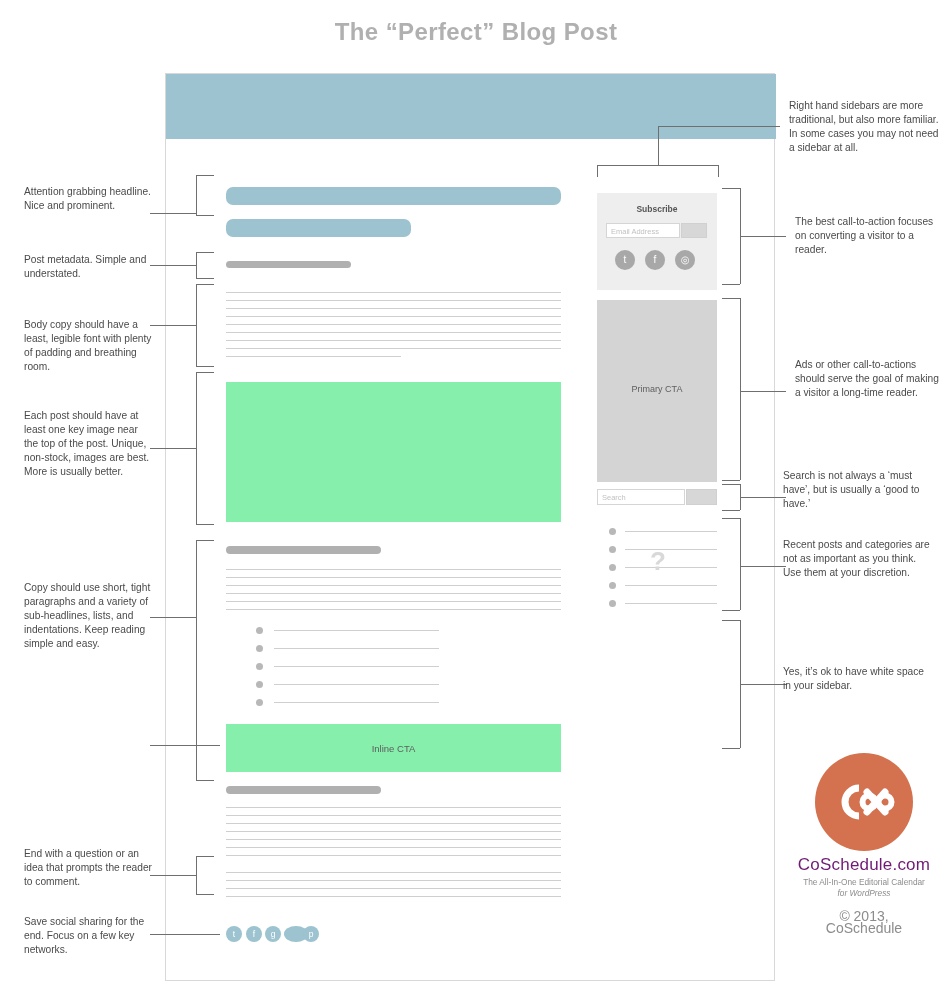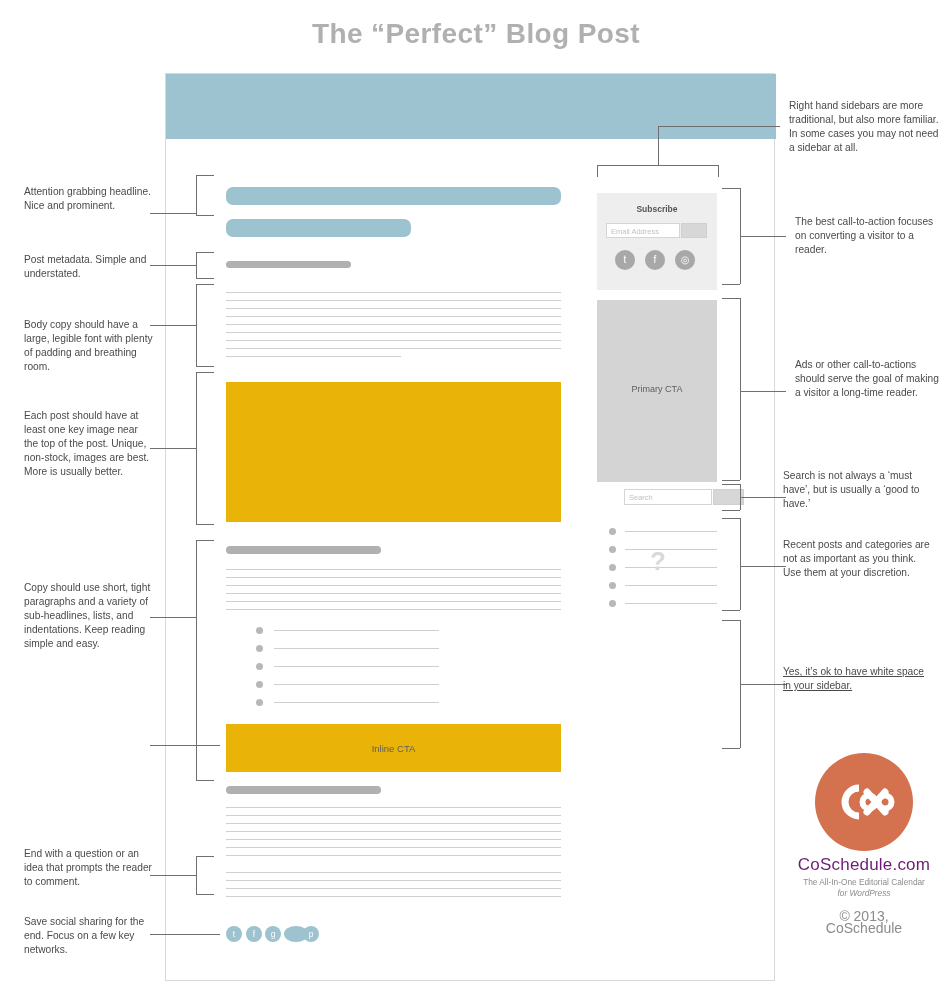--- a/index.html
+++ b/index.html
@@ -11,40 +11,40 @@
     color: #4a4a4a;
     position: relative;
     overflow: hidden;
   }
   .page { position:absolute; inset:0; }
 
   
   .main-title {
     position:absolute; left:0; top:18px; width:952px;
     text-align:center;
-    font-size:28px; font-weight:bold; letter-spacing:0.4px;
+    font-size:24px; font-weight:bold; letter-spacing:0.4px;
     color:#b0b0b0;
   }
 
   
   .wf-frame {
     position:absolute; left:165px; top:73px; width:610px; height:908px;
     border:1px solid #d8d8d8; background:#fff;
   }
   .wf-header {
     position:absolute; left:0; top:0; width:610px; height:65px;
     background:#9cc3cf;
   }
 
   
   .bar { position:absolute; border-radius:7px; }
   .bar-blue { background:#9cc3cf; }
   .bar-grey { background:#b0b0b0; }
   .line { position:absolute; height:1px; background:#cfcfcf; }
-  .imgblock { position:absolute; background:#eab308; }
+  .imgblock { position:absolute; background:#86efac; }
   .cta-label {
     position:absolute; width:100%; text-align:center;
     font-size:9.5px; color:#5e5e5e;
   }
 
   
   .bullet { position:absolute; width:7px; height:7px; border-radius:50%; background:#b8b8b8; }
 
   
   .sb-subscribe {
@@ -71,21 +71,21 @@
   }
   .sb-cta {
     position:absolute; left:597px; top:300px; width:120px; height:182px;
     background:#d4d4d4;
   }
   .sb-cta .lbl {
     position:absolute; top:84px; width:100%; text-align:center;
     font-size:9px; color:#5e5e5e;
   }
   .sb-search {
-    position:absolute; left:624px; top:489px; width:120px; height:27px;
+    position:absolute; left:597px; top:489px; width:120px; height:27px;
   }
 
   
   .qmark {
     position:absolute; left:640px; top:546px; width:36px;
     font-size:26px; color:#d9d9d9; text-align:center; font-weight:bold;
   }
 
   
   .social-small {
@@ -297,32 +297,32 @@
   <div class="conn conn-h" style="left:722px; top:610px; width:18px;"></div>
   <div class="conn conn-h" style="left:740px; top:566px; width:46px;"></div>
 
   <div class="conn conn-v" style="left:740px; top:620px; height:128px;"></div>
   <div class="conn conn-h" style="left:722px; top:620px; width:18px;"></div>
   <div class="conn conn-h" style="left:722px; top:748px; width:18px;"></div>
   <div class="conn conn-h" style="left:740px; top:684px; width:46px;"></div>
 
   <div class="anno anno-left" style="left:24px; top:185px;">Attention grabbing headline. Nice and prominent.</div>
   <div class="anno anno-left" style="left:24px; top:253px;">Post metadata. Simple and understated.</div>
-  <div class="anno anno-left" style="left:24px; top:318px;">Body copy should have a large, legible font with plenty of padding and breathing room.</div>
+  <div class="anno anno-left" style="left:24px; top:318px;">Body copy should have a least, legible font with plenty of padding and breathing room.</div>
   <div class="anno anno-left" style="left:24px; top:409px;">Each post should have at least one key image near the top of the post. Unique, non-stock, images are best. More is usually better.</div>
   <div class="anno anno-left" style="left:24px; top:581px;">Copy should use short, tight paragraphs and a variety of sub-headlines, lists, and indentations. Keep reading simple and easy.</div>
   <div class="anno anno-left" style="left:24px; top:847px;">End with a question or an idea that prompts the reader to comment.</div>
   <div class="anno anno-left" style="left:24px; top:915px;">Save social sharing for the end. Focus on a few key networks.</div>
 
   <div class="anno anno-right" style="left:789px; top:99px;">Right hand sidebars are more traditional, but also more familiar. In some cases you may not need a sidebar at all.</div>
   <div class="anno anno-right" style="left:795px; top:215px;">The best call-to-action focuses on converting a visitor to a reader.</div>
   <div class="anno anno-right" style="left:795px; top:358px;">Ads or other call-to-actions should serve the goal of making a visitor a long-time reader.</div>
   <div class="anno anno-right" style="left:783px; top:469px;">Search is not always a ‘must have’, but is usually a ‘good to have.’</div>
   <div class="anno anno-right" style="left:783px; top:538px;">Recent posts and categories are not as important as you think. Use them at your discretion.</div>
-  <div class="anno anno-right" style="left:783px; top:665px;text-decoration:underline;">Yes, it’s ok to have white space in your sidebar.</div>
+  <div class="anno anno-right" style="left:783px; top:665px;">Yes, it’s ok to have white space in your sidebar.</div>
 
   <div class="logo-circle"></div>
   <div class="logo-glyph">
     <svg width="62" height="40" viewBox="0 0 62 40" aria-hidden="true">
       <path d="M26 6 A14 14 0 1 0 26 34" fill="none" stroke="#ffffff" stroke-width="7"></path>
       <path d="M34 10 L52 30 M52 10 L34 30" fill="none" stroke="#ffffff" stroke-width="7" stroke-linecap="round"></path>
       <circle cx="36" cy="20" r="6.5" fill="none" stroke="#ffffff" stroke-width="6"></circle>
       <circle cx="52" cy="20" r="6.5" fill="none" stroke="#ffffff" stroke-width="6"></circle>
     </svg>
   </div>

